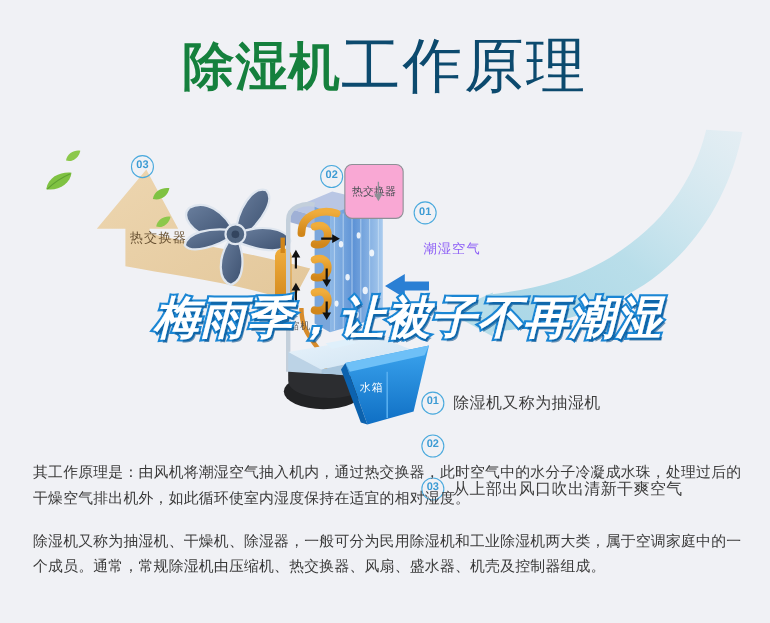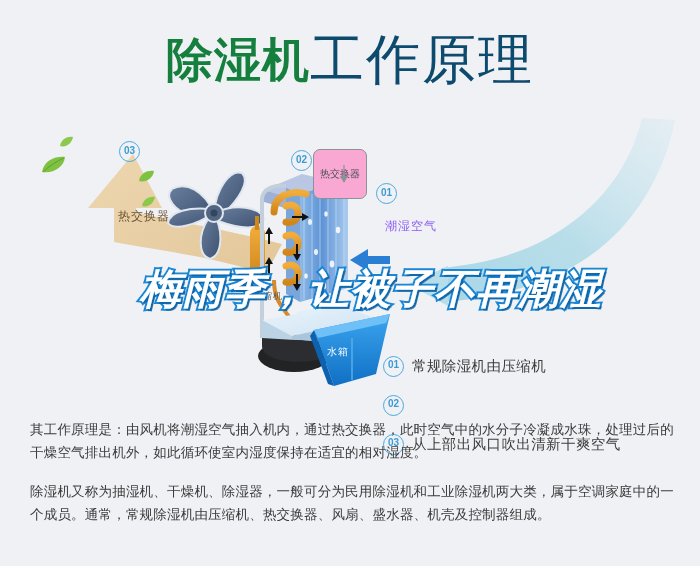--- a/index.html
+++ b/index.html
@@ -292,21 +292,21 @@
       <path d="M6,0 L6,12" stroke="#8d9096" stroke-width="1.2" fill="none"></path>
       <path d="M2,11 L10,11 L6,18 Z" fill="#8d9096"></path>
     </svg>
 
     <div class="badge badge-01">01</div>
     <div class="label-humid">潮湿空气</div>
 
     <div class="legend">
       <div class="legend-row">
         <div class="legend-badge">01</div>
-        <div class="legend-text">常规除湿机由压缩机</div>
+        <div class="legend-text">除湿机又称为抽湿机</div>
       </div>
       <div class="legend-row">
         <div class="legend-badge">02</div>
       </div>
       <div class="legend-row">
         <div class="legend-badge">03</div>
         <div class="legend-text">从上部出风口吹出清新干爽空气</div>
       </div>
     </div>
 

